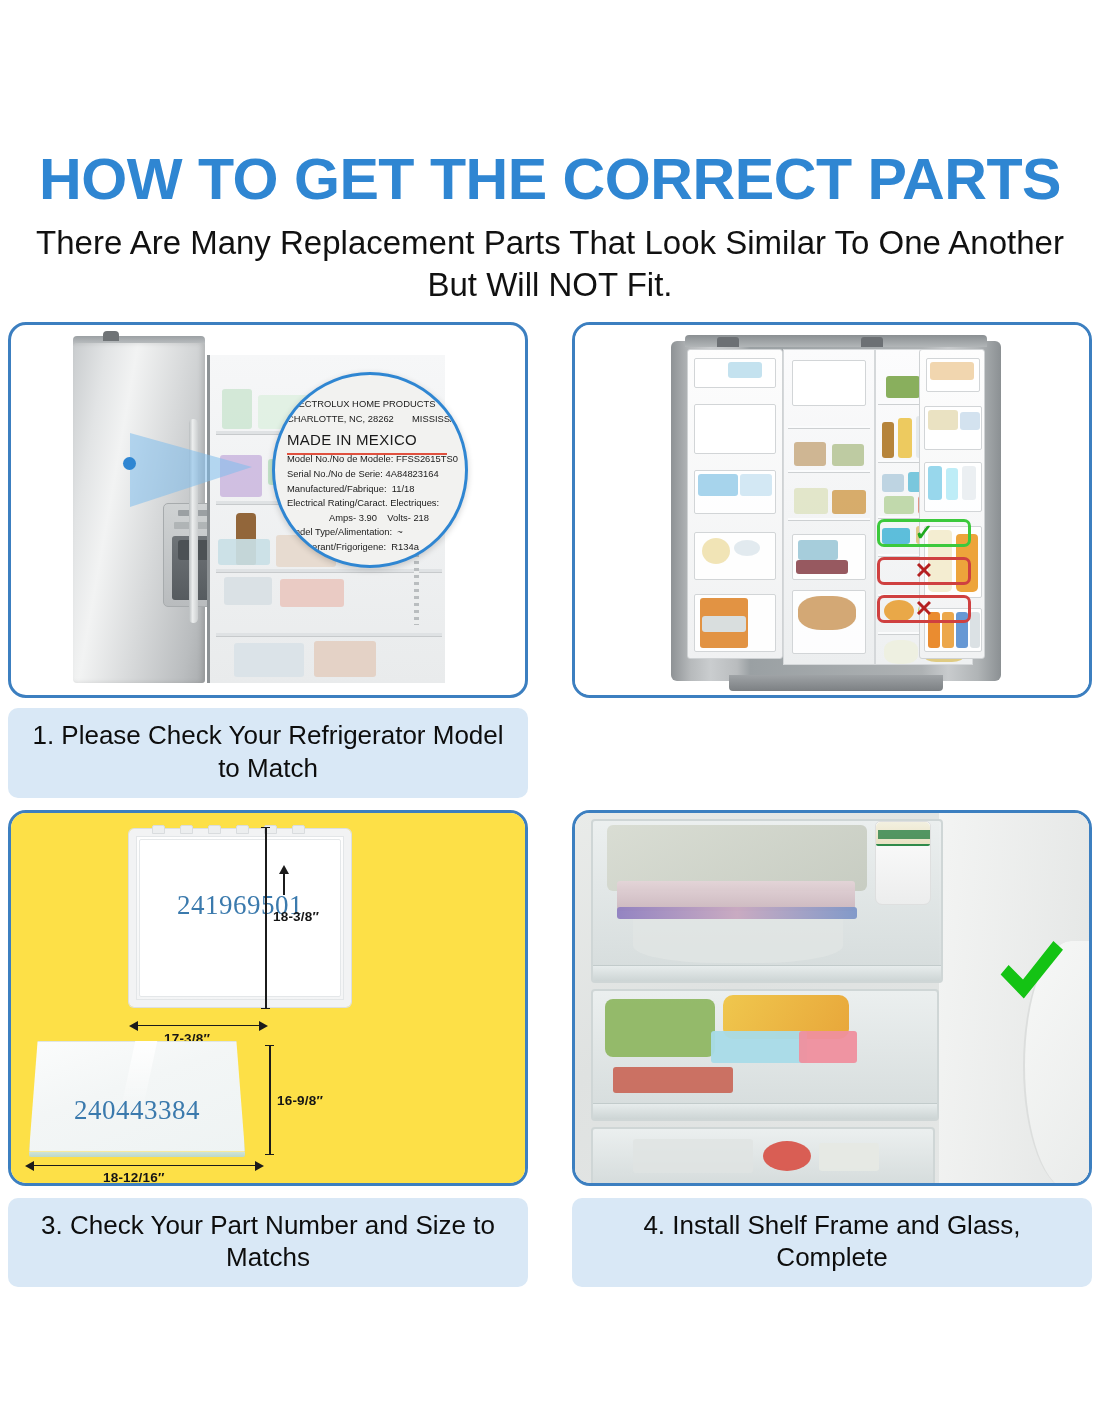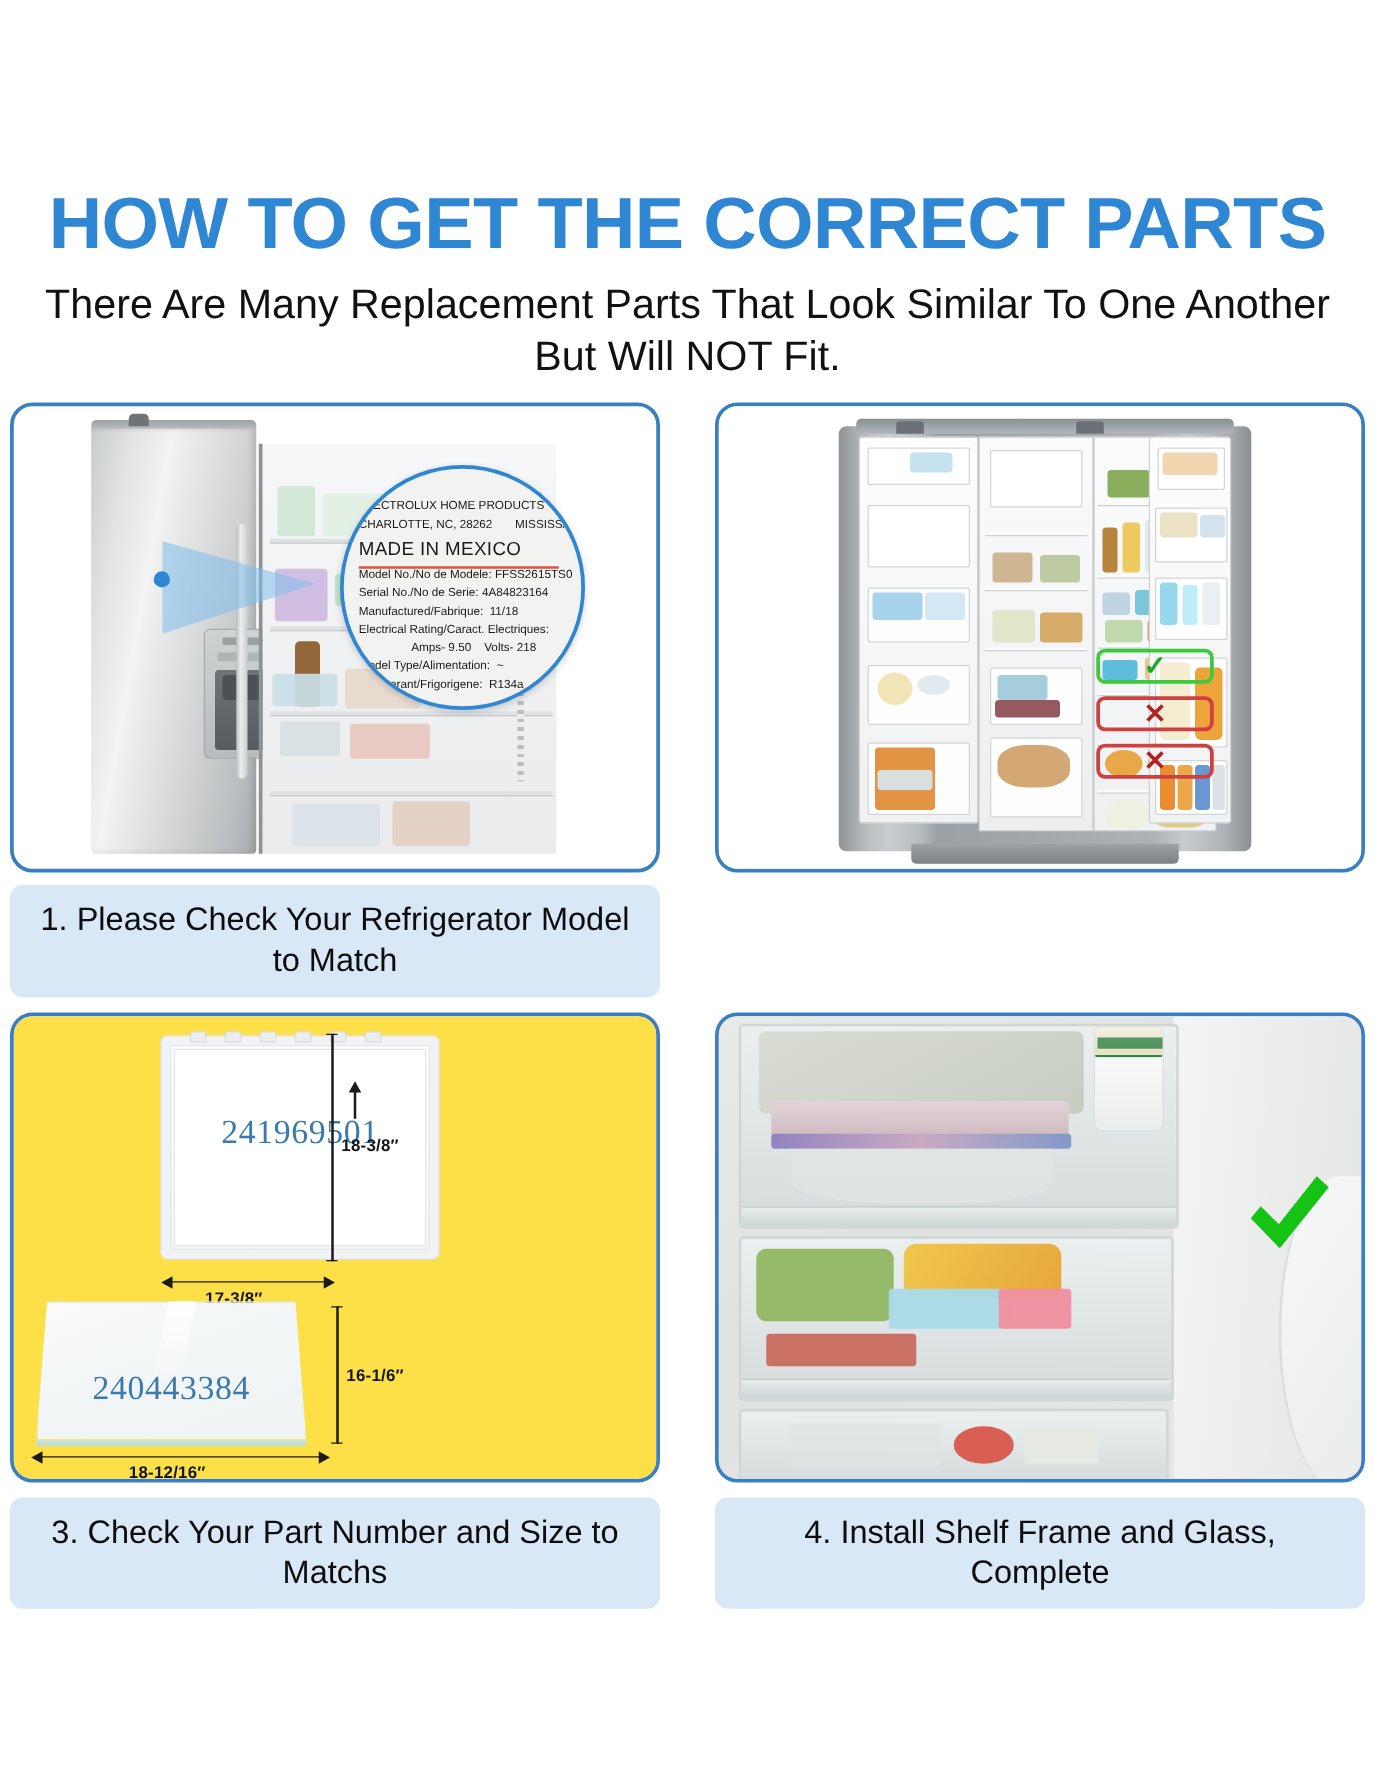--- a/index.html
+++ b/index.html
@@ -559,21 +559,21 @@
           <div class="glass3">
             <div class="glass-shape"></div>
             <div class="glass-shine"></div>
             <div class="glass-edge"></div>
             <div class="partnum" style="top:54px">240443384</div>
           </div>
 
           <div class="dim-v" style="left:258px;top:232px;height:110px"></div>
           <div class="cap-w cap-t" style="left:254px;top:232px"></div>
           <div class="cap-w cap-b" style="left:254px;top:341px"></div>
-          <div class="dim-label" style="left:266px;top:280px">16-1/6″</div>
+          <div class="dim-label" style="left:266px;top:280px">16-9/8″</div>
 
           <div class="dim-h" style="left:22px;top:352px;width:228px"></div>
           <div class="arrow-lf" style="left:14px;top:348px"></div>
           <div class="arrow-rt" style="left:244px;top:348px"></div>
           <div class="dim-label" style="left:92px;top:357px">18-12/16″</div>
         </div>
       </div>
       <div class="caption">3. Check Your Part Number and Size to Matchs</div>
     </div>
 
@@ -641,21 +641,21 @@
       <div class="lt-row">
         <span>Serial No./No de Serie:</span>
         <span>4A84823164</span>
       </div>
       <div class="lt-row">
         <span>Manufactured/Fabrique:</span>
         &nbsp;<span>11/18</span>
       </div>
       <div class="lt-row">Electrical Rating/Caract. Electriques:</div>
       <div class="lt-row lt-ind">
-        <span>Amps- 9.50</span>
+        <span>Amps- 3.90</span>
         &nbsp;&nbsp;&nbsp;<span>Volts- 218</span>
       </div>
       <div class="lt-row">
         <span>Model Type/Alimentation:</span>
         &nbsp;<span>~</span>
       </div>
       <div class="lt-row">
         <span>Refrigerant/Frigorigene:</span>
         &nbsp;<span>R134a</span>
       </div>

